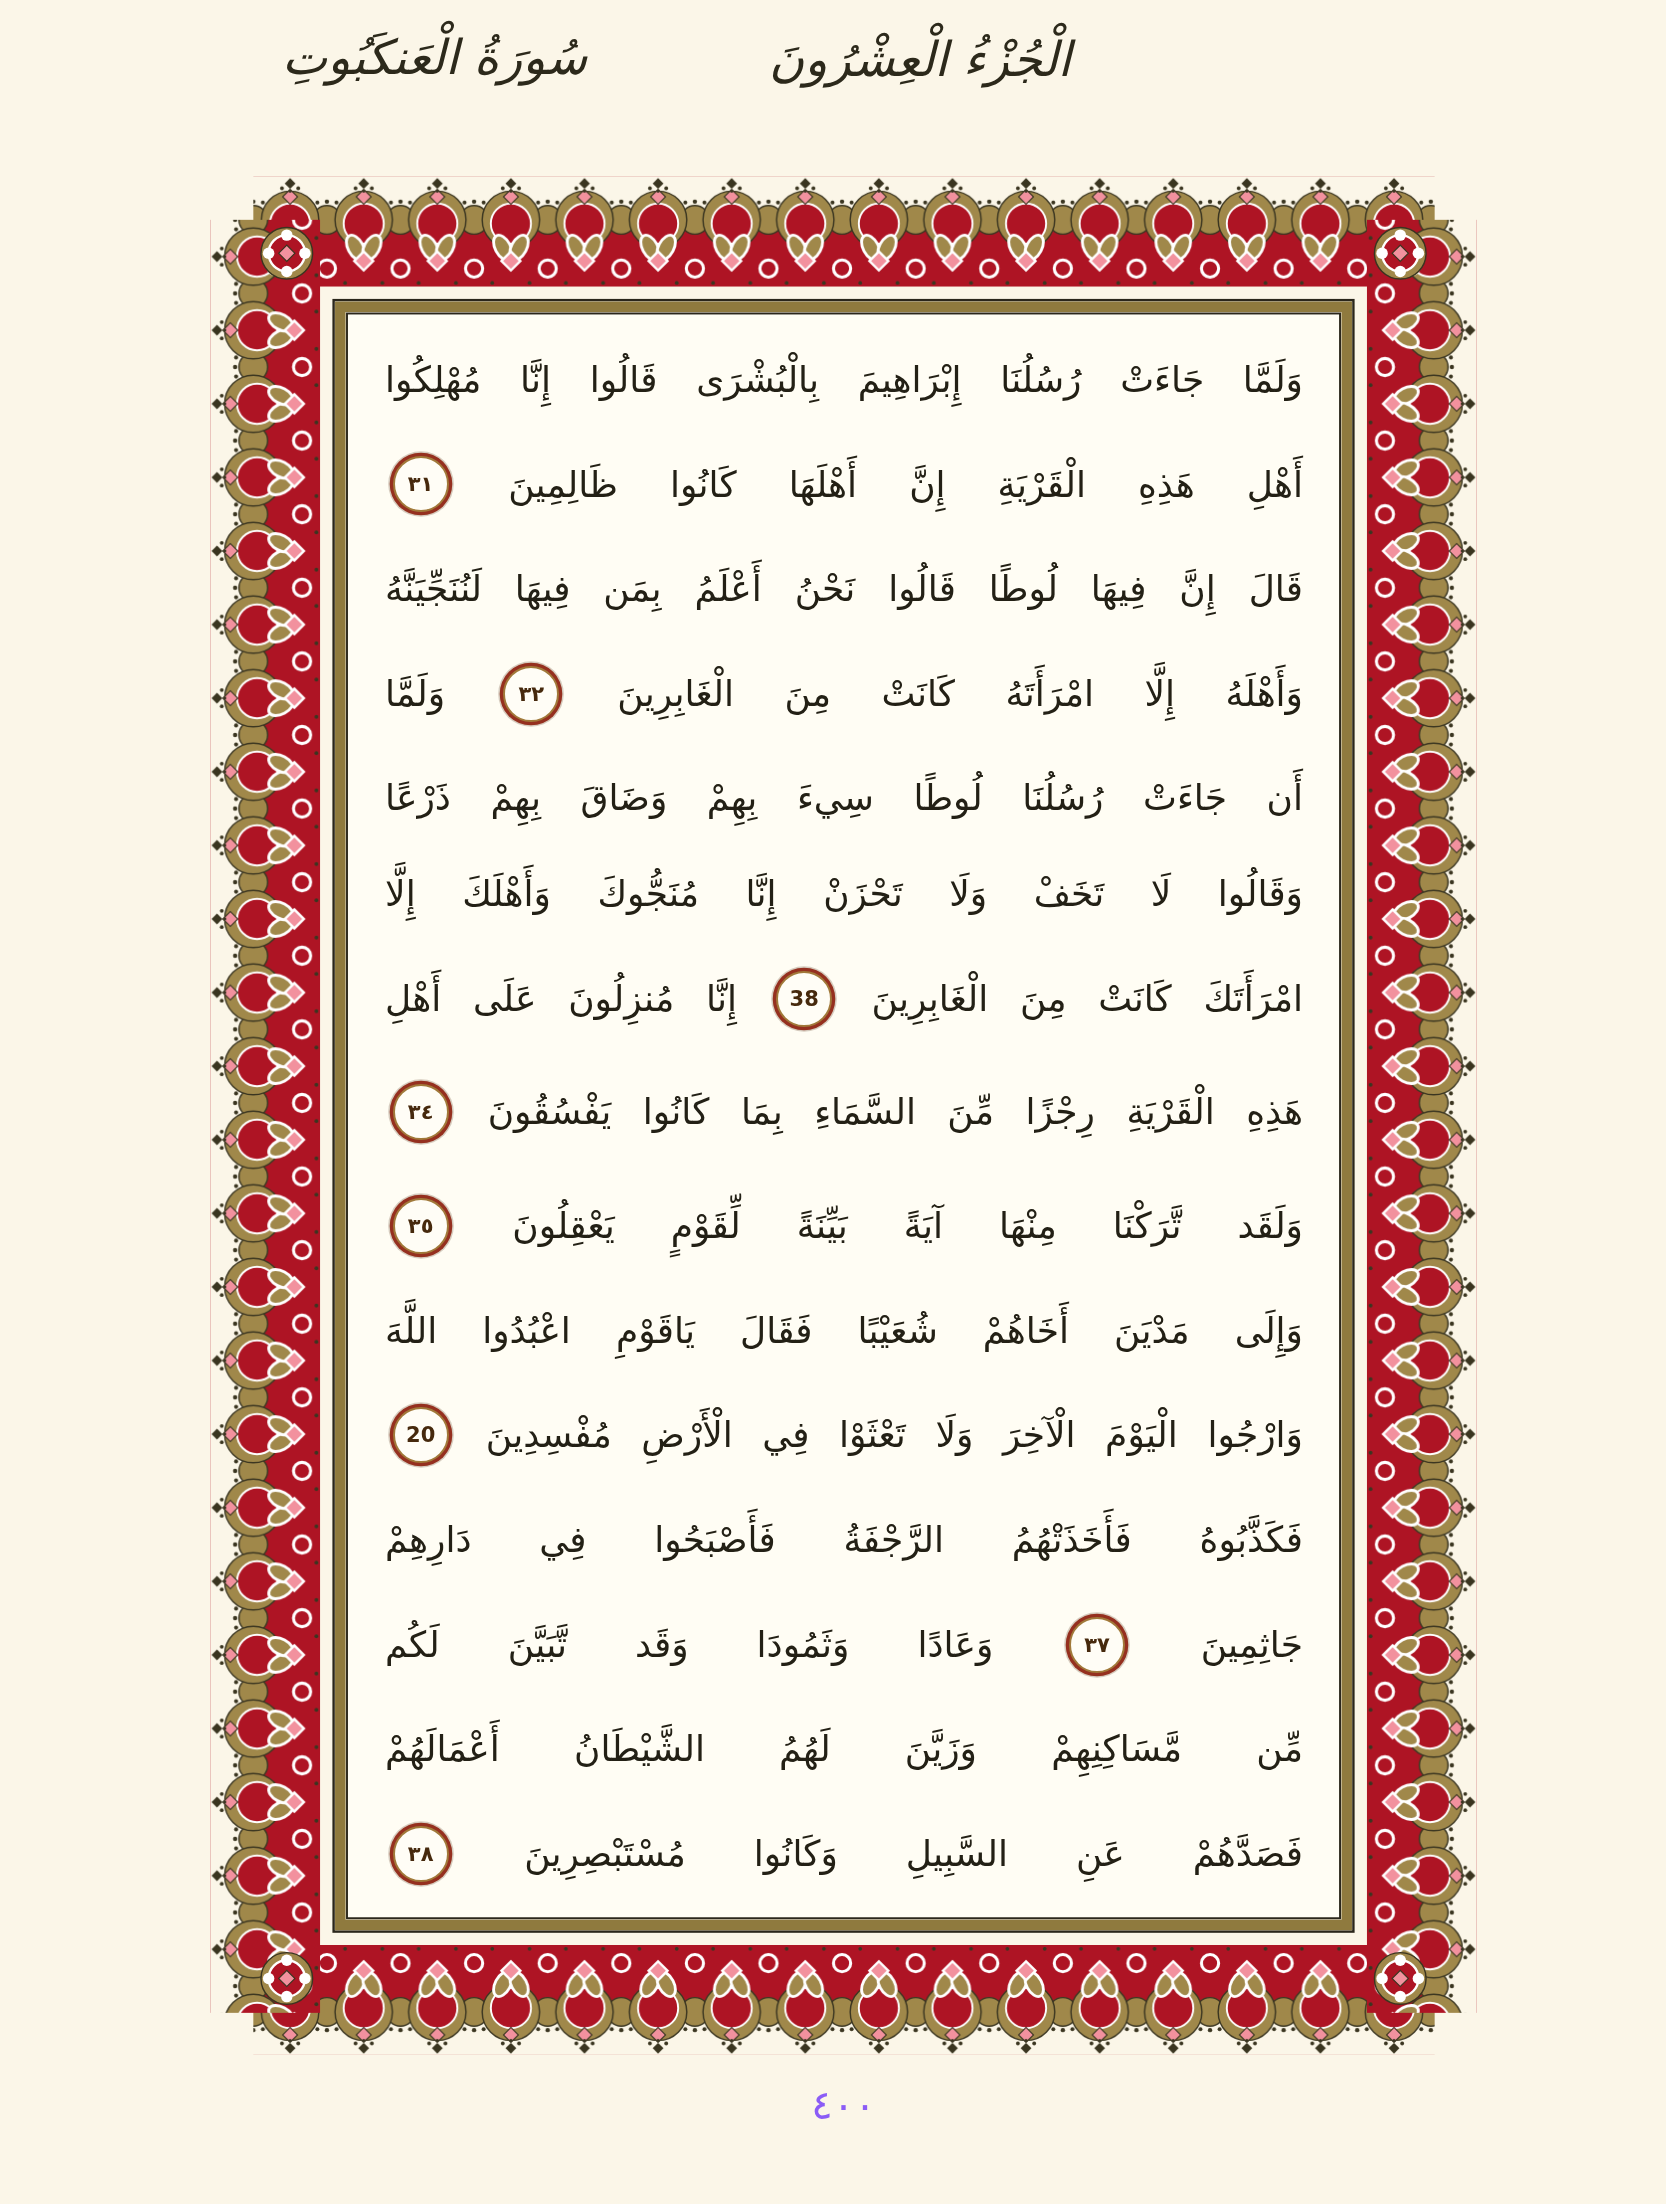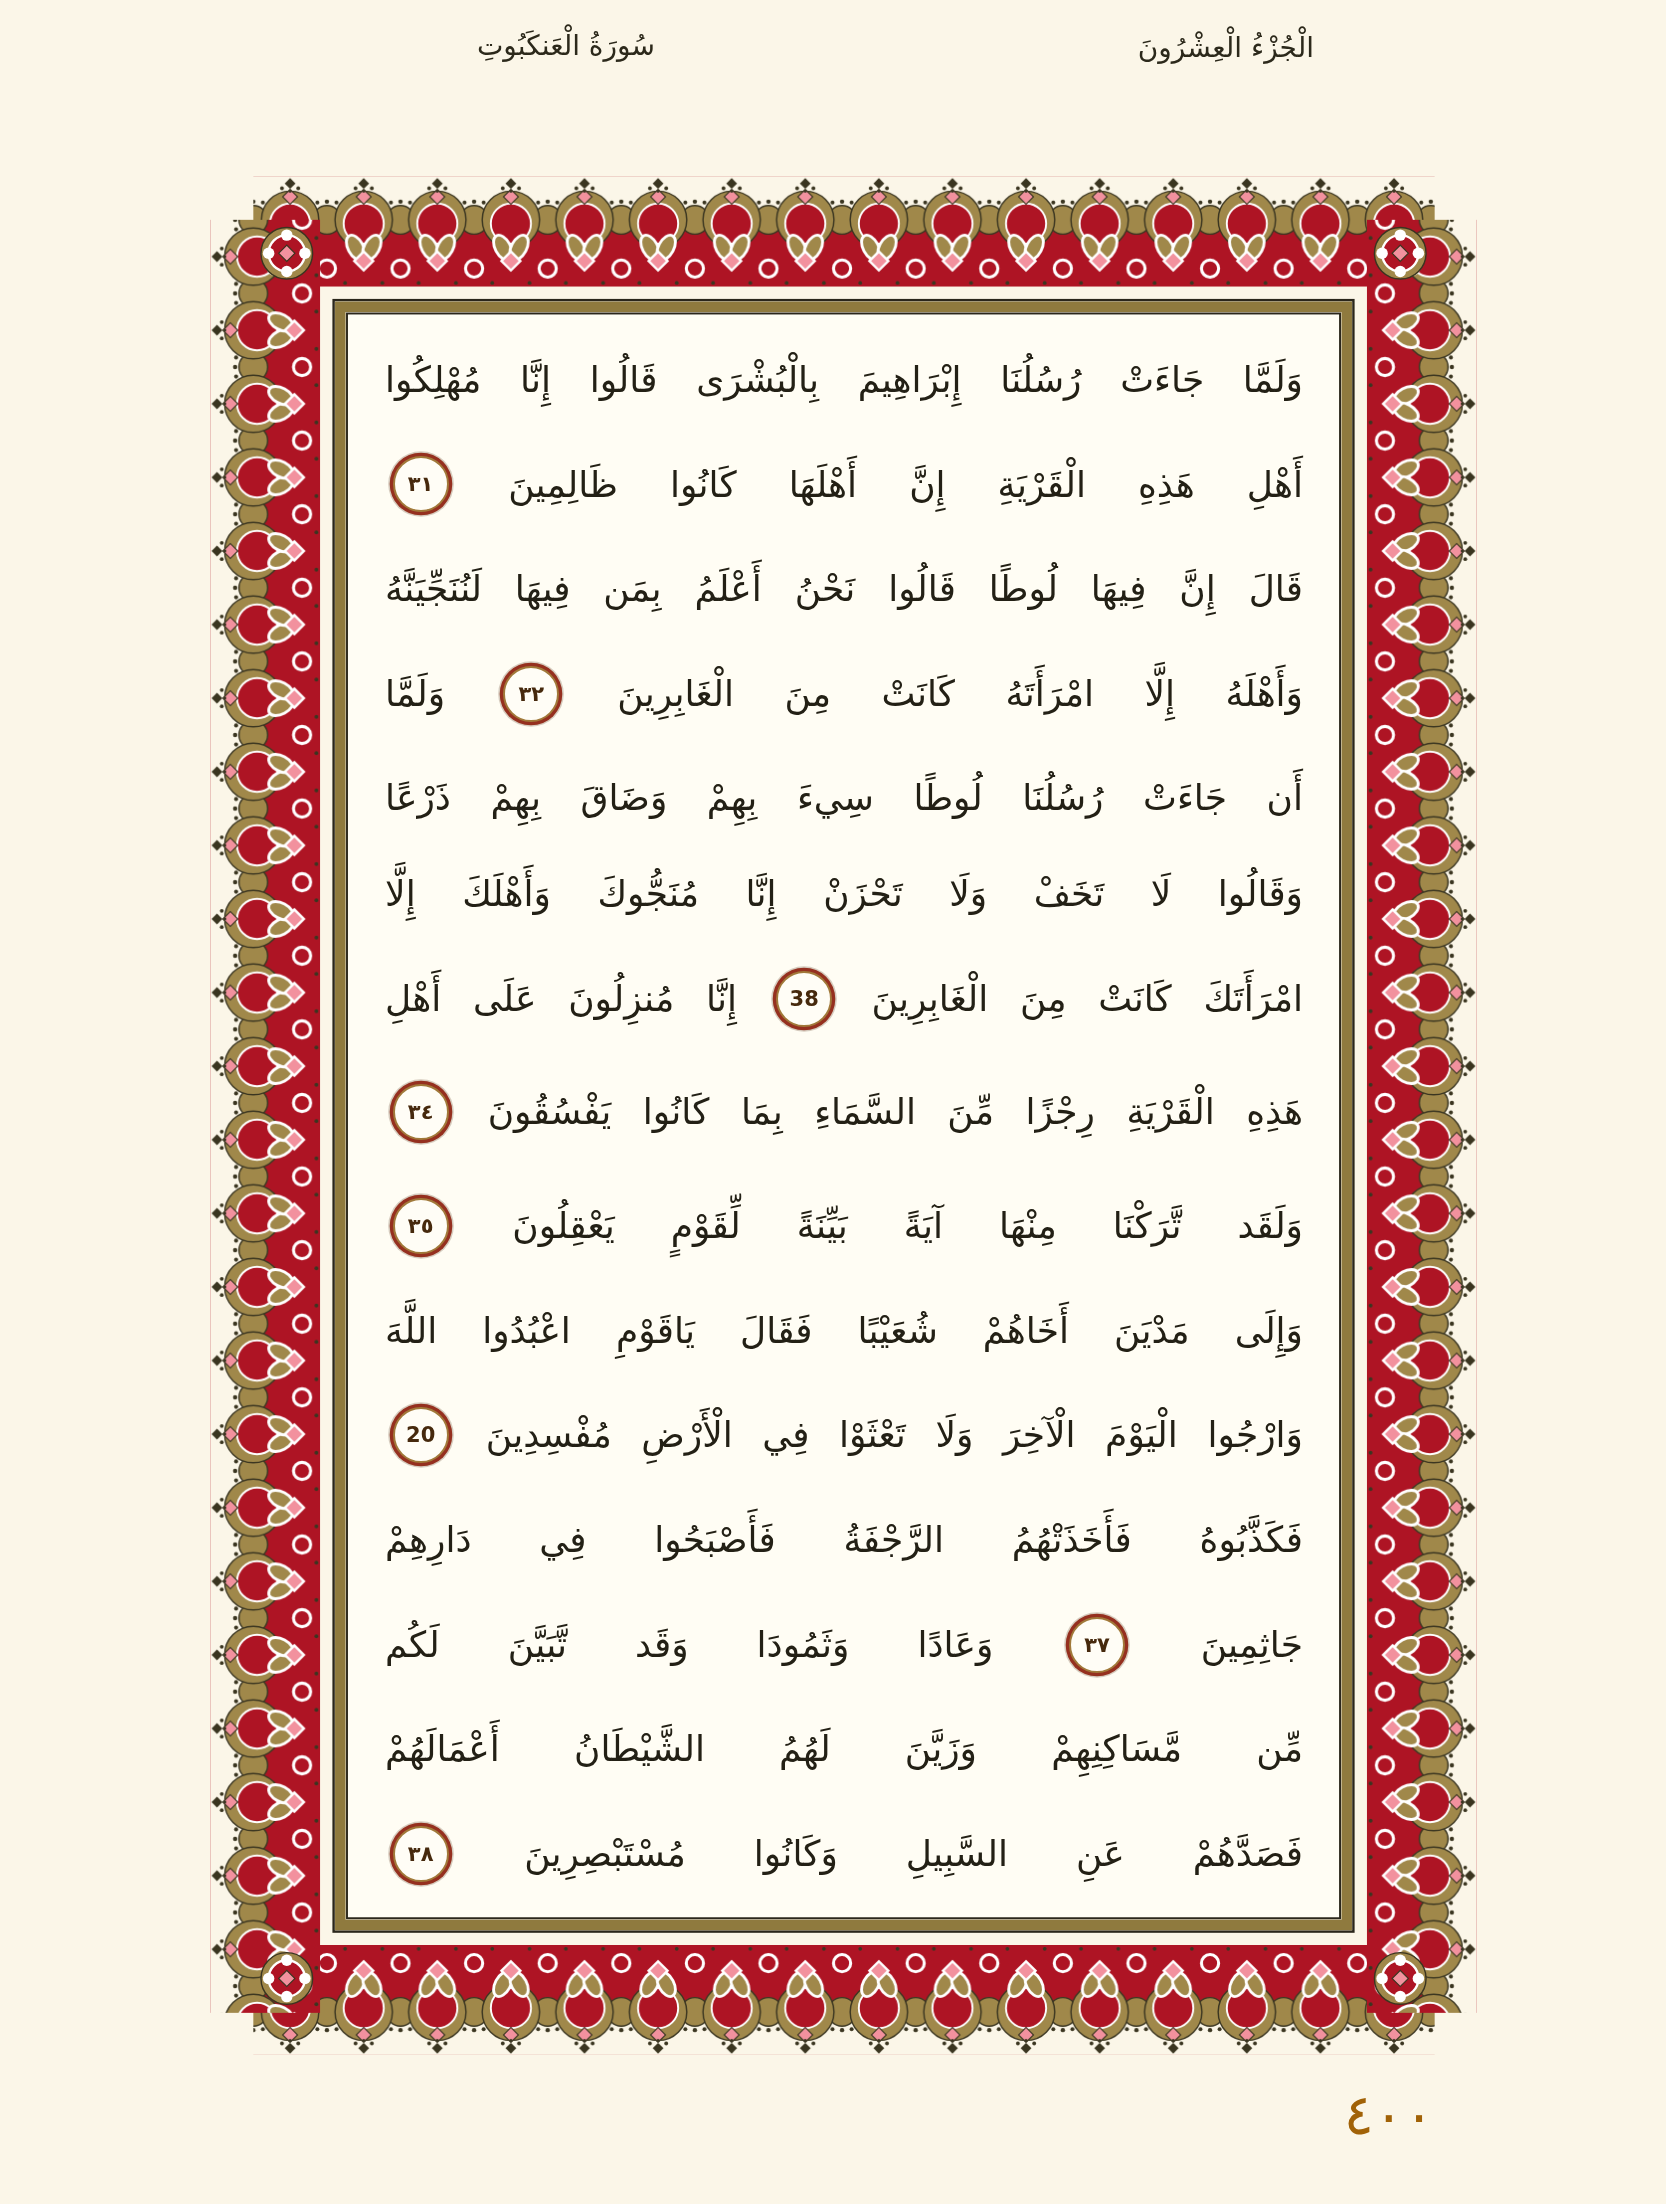--- a/index.html
+++ b/index.html
@@ -7,21 +7,21 @@
     --paper:#fbf6e8; --paperlight:#fffdf4; --ink:#232015; --goldline:#8f7a3e;
   }
   html,body{margin:0;padding:0;background:var(--paper);}
   .page{
     position:relative; width:1666px; height:2204px;
     background:var(--paper); overflow:hidden;
     font-family:"DejaVu Sans", sans-serif; color:var(--ink);
   }
   .hdr{
     position:absolute; z-index:3; direction:rtl;
-    font-size:28px; color:#2c291b; text-align:right; white-space:nowrap;
+    font-size:48px; color:#2c291b; text-align:left; white-space:nowrap;font-style:italic;
   }
   .hdr-surah{ left:282px; top:29px; width:373px; }
   .hdr-juz{ right:352px; top:31px; width:545px; }
   .frame-svg{ position:absolute; left:0; top:0; z-index:1; }
   .f-red{fill:var(--red);} .f-gold{fill:var(--gold);} .f-pink{fill:var(--pink);}
   .f-dark{fill:var(--dark);} .s-dark{stroke:var(--dark);} .s-gold{stroke:var(--goldline);}
   .quran-text{
     position:absolute; z-index:2; left:385px; top:332px; width:918px; height:1579px;
     display:flex; flex-direction:column; justify-content:space-around;
     direction:rtl;
@@ -34,21 +34,21 @@
   .verse-marker{
     width:52px; height:52px; border-radius:50%;
     background:#fffdf6; border:2.9px solid #a1793a;
     box-shadow:0 0 0 3.3px #95301f, 0 0 0 4.8px rgba(90,58,30,.25);
     color:#46290d; font-size:21px; font-weight:bold;
     display:inline-flex; align-items:center; justify-content:center;
     flex:0 0 auto; margin:0 7.6px;
   }
   .page-number{
     position:absolute; z-index:3; left:253px; top:2082px; width:1181px;
-    text-align:right; font-size:56px; color:#a16207; direction:rtl;
+    text-align:center; font-size:40px; color:#8b5cf6; direction:rtl;
   }
 </style>
 </head>
 <body>
 
 <div class="page">
 
   <div class="hdr hdr-surah">سُورَةُ الْعَنكَبُوتِ</div>
   <div class="hdr hdr-juz">الْجُزْءُ الْعِشْرُونَ</div>
 

